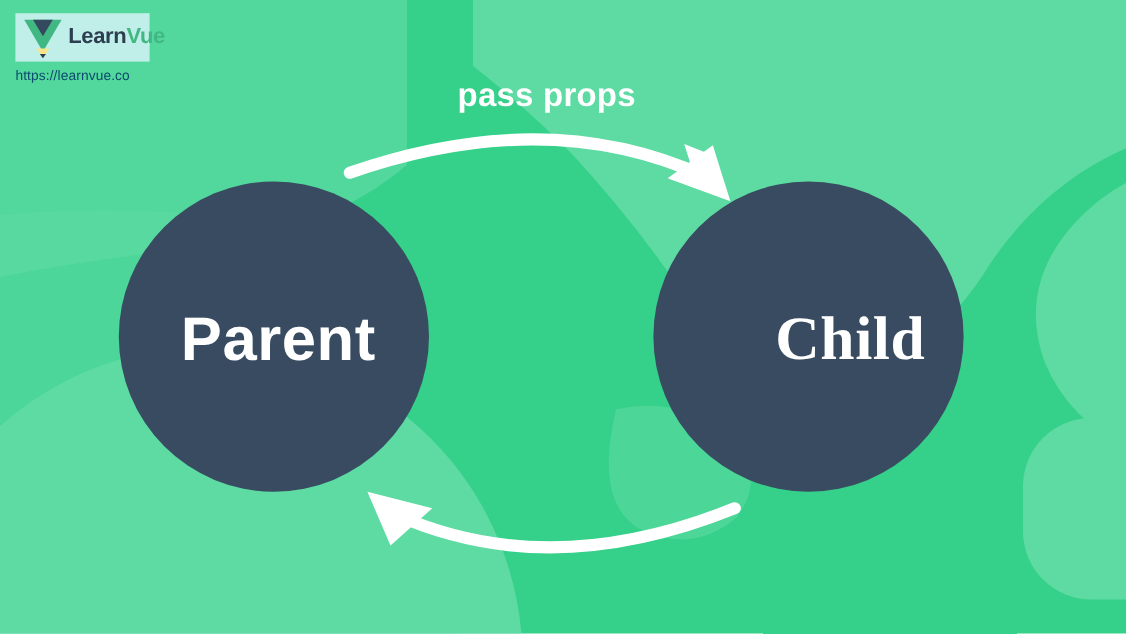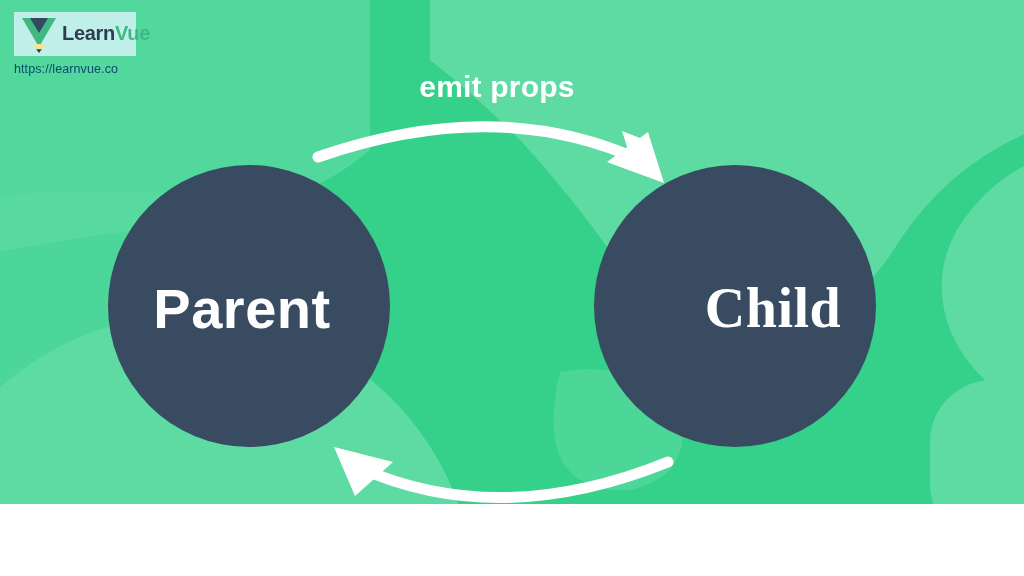--- a/index.html
+++ b/index.html
@@ -3,21 +3,21 @@
 <meta charset="utf-8">
 <style>
   html, body {
     margin: 0;
     padding: 0;
     background: #ffffff;
   }
   #stage {
     position: relative;
     width: 1024px;
-    height: 504px;
+    height: 576px;
     overflow: hidden;
     font-family: "Liberation Sans", sans-serif;
     background: #35D089;
   }
   #bg-layer {
     position: absolute;
     inset: 0;
     width: 1024px;
     height: 576px;
     display: block;
@@ -73,21 +73,21 @@
   .node-label {
     position: absolute;
     color: #FFFFFF;
     font-size: 56px;
     font-weight: bold;
     letter-spacing: 0.5px;
     text-align: center;
     transform: translate(-50%, -50%);
     white-space: nowrap;
   }
-  #label-parent { left: 242px; top: 308px; text-align: right; }
+  #label-parent { left: 253px; top: 308px; text-align: right; }
   #label-child  { left: 773px; top: 308px; font-family: Liberation Serif, serif; }
   
   .edge-label {
     position: absolute;
     color: #FFFFFF;
     font-size: 30px;
     font-weight: bold;
     letter-spacing: 0.2px;
     text-align: center;
     transform: translate(-50%, -50%);
@@ -146,15 +146,15 @@
         <path d="M 17.2 35.2 L 22.8 35.2 L 20 39 Z" fill="#2C3E50"></path>
       </svg>
       <div id="logo-word"><span class="word-learn">Learn</span><span class="word-vue">Vue</span></div>
     </div>
     <div id="brand-url">https://learnvue.co</div>
   </div>
 
   <div class="node-label" id="label-parent">Parent</div>
   <div class="node-label" id="label-child">Child</div>
 
-  <div class="edge-label" id="label-pass-props">emit props</div>
+  <div class="edge-label" id="label-pass-props">pass props</div>
 
 </div>
 
 </body></html>

